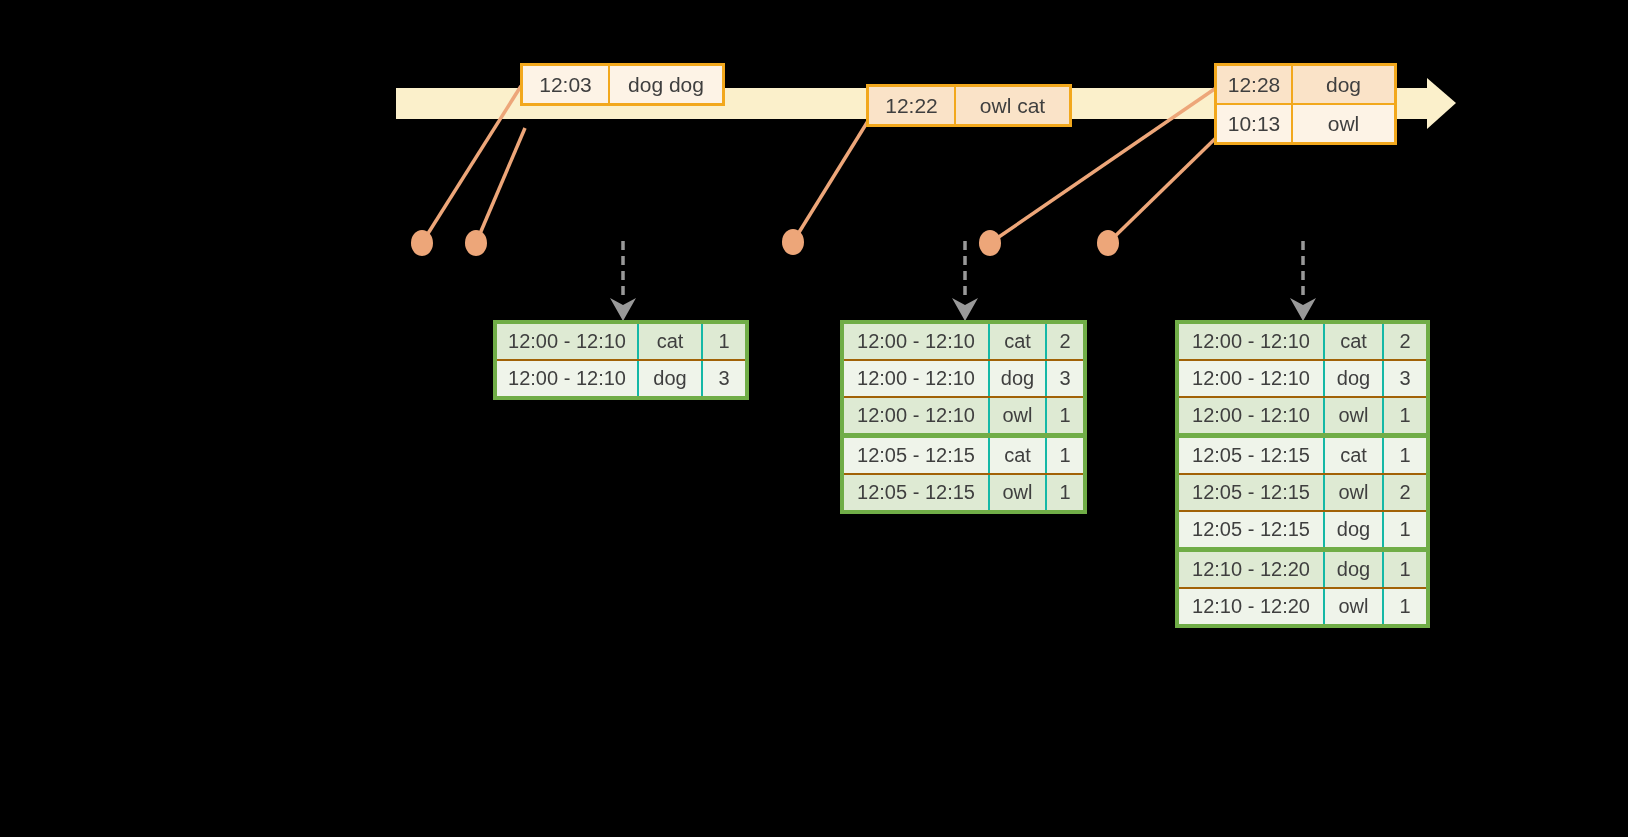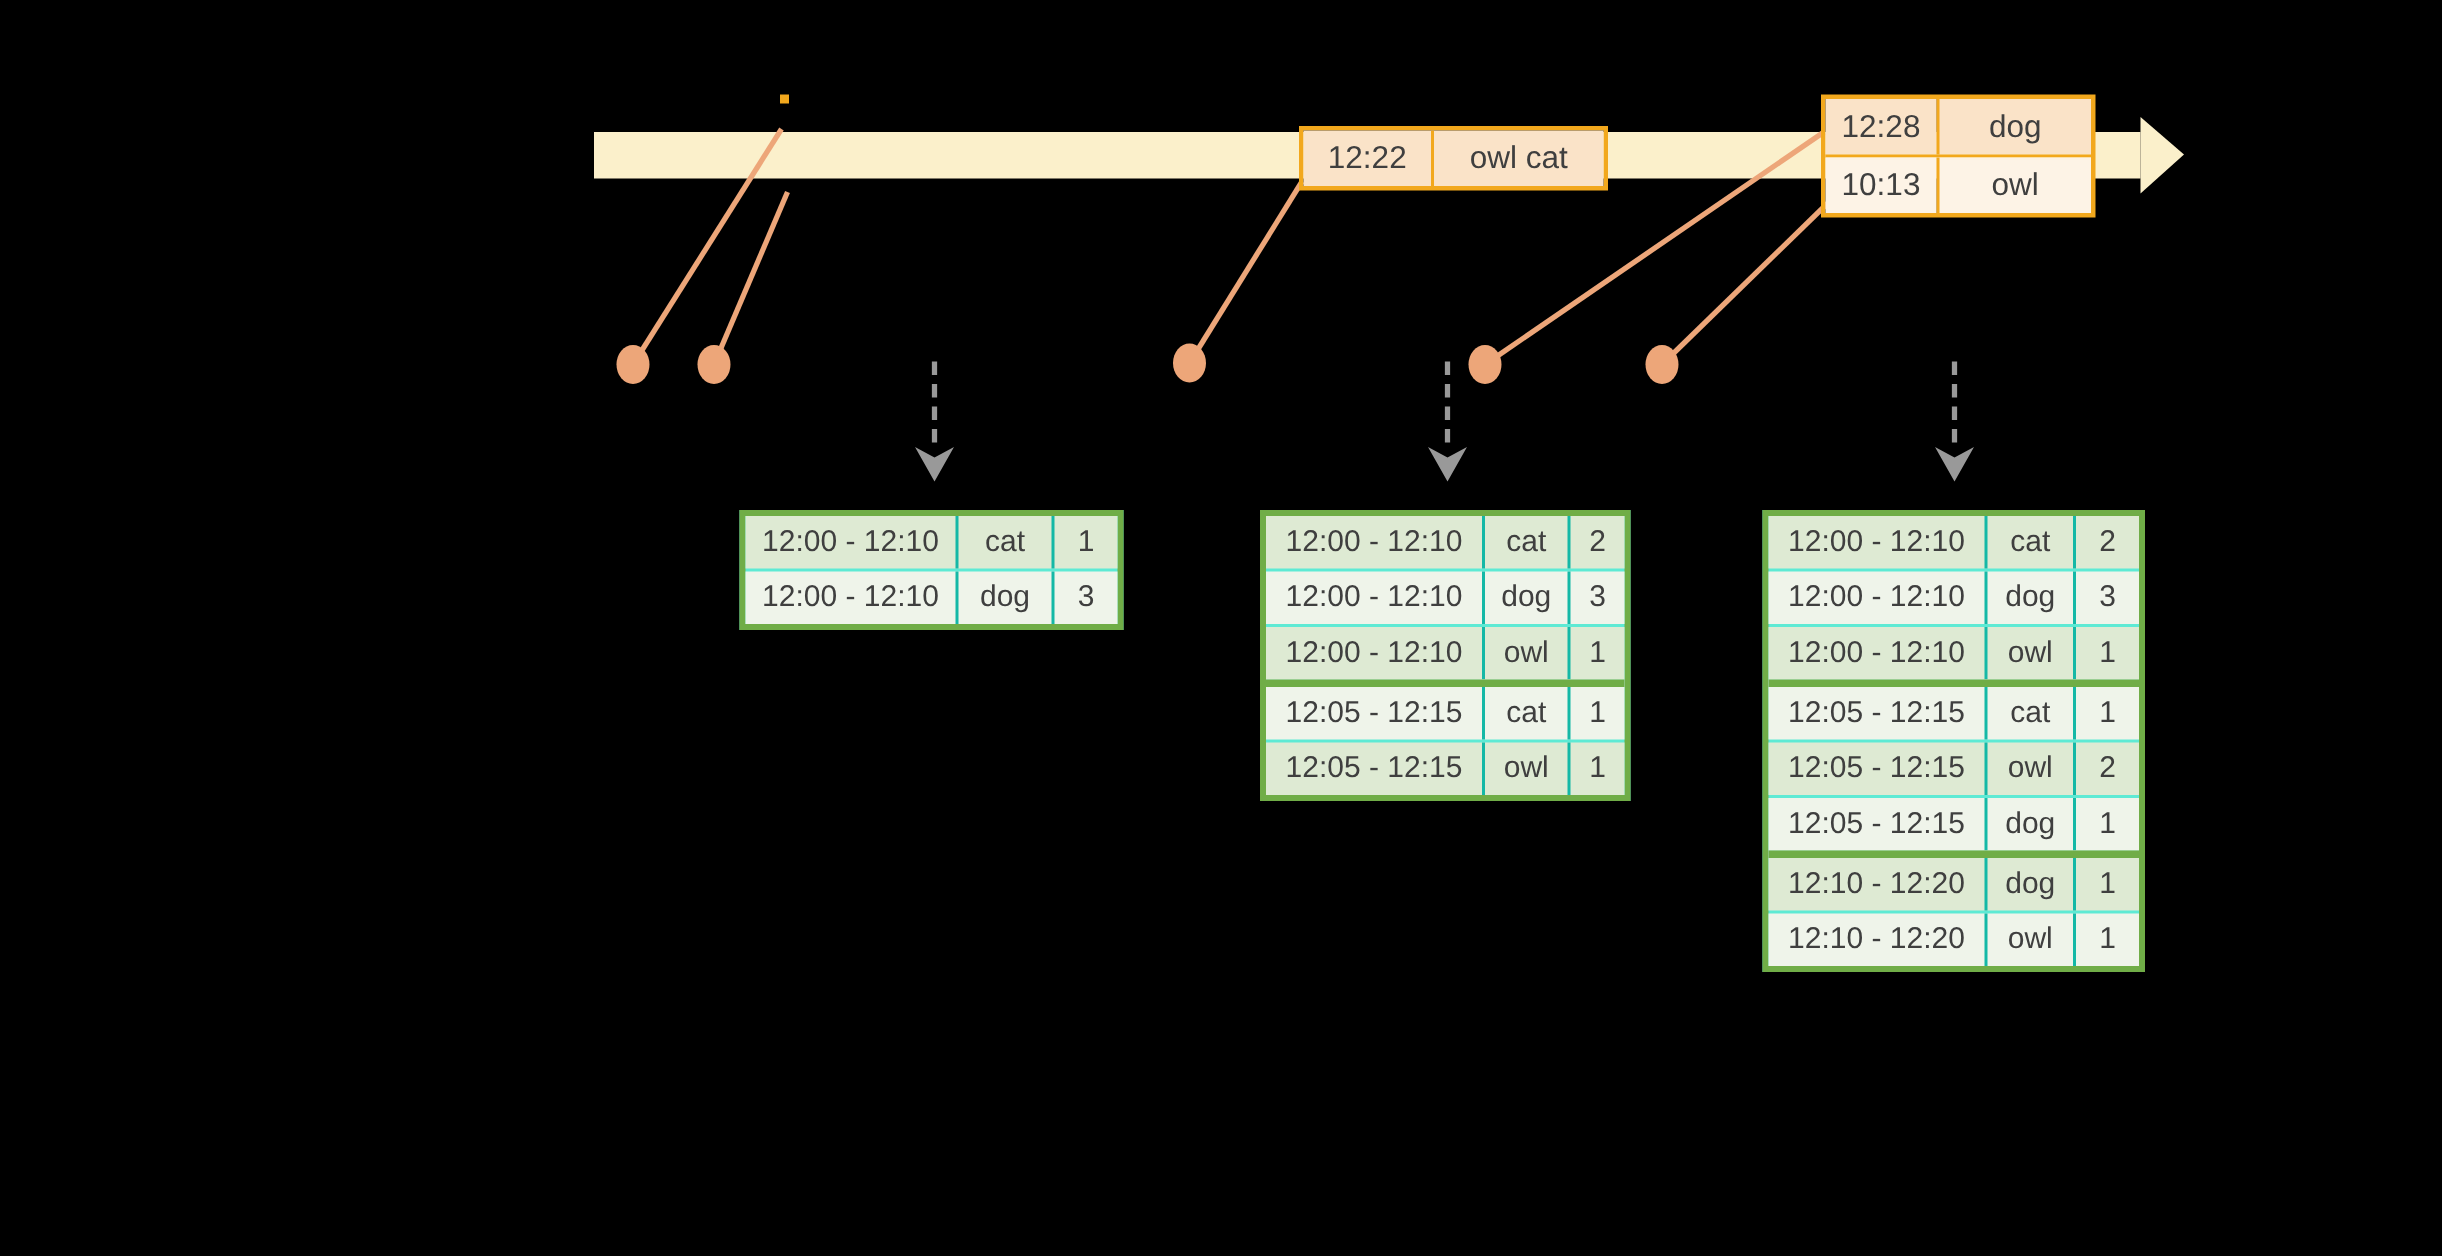--- a/index.html
+++ b/index.html
@@ -21,22 +21,22 @@
     height:37px;font-size:21px;background:#fdf3e6;
   }
   .event-table .row.tint .cell{background:#fae3c8;}
   .event-table .cell.words{border-left:2px solid #f2a81d;}
   .t-a .cell.time{width:85px}  .t-a .cell.words{width:112px}
   .t-b .cell.time{width:85px}  .t-b .cell.words{width:113px}
   .t-c .cell.time{width:74px}  .t-c .cell.words{width:101px}
 
   
   .result-table{
-    position:absolute;border:4px solid #70ad47;background:#5eead4;
-    display:flex;flex-direction:column;box-sizing:border-box;margin-top:20px;
+    position:absolute;border:4px solid #70ad47;background:#a16207;
+    display:flex;flex-direction:column;box-sizing:border-box;
   }
   .result-table .row{display:flex;background:#eff4ea;}
   .result-table .row + .row{margin-top:2px;}
   .result-table .row.group-start{margin-top:0;border-top:5px solid #70ad47;}
   .result-table .row.tint{background:#deead3;}
   .result-table .cell{
     display:flex;align-items:center;justify-content:center;
     height:35px;font-size:20px;
   }
   .result-table .cell + .cell{border-left:2px solid #14b8a6;}
@@ -84,20 +84,24 @@
     <g fill="#999999">
       <path d="M610,298 L623,321 L636,298 L623,305 Z"></path>
       <path d="M952,298 L965,321 L978,298 L965,305 Z"></path>
       <path d="M1290,298 L1303,321 L1316,298 L1303,305 Z"></path>
     </g>
   </svg>
 
   <div id="event-a" class="event-table t-a">
 
 
+      <div class="row">
+        <div class="cell time">12:03</div>
+        <div class="cell words">dog dog</div>
+      </div>
     </div>
 
   <div id="event-b" class="event-table t-b">
 
       <div class="row tint">
         <div class="cell time">12:22</div>
         <div class="cell words">owl cat</div>
       </div>
     </div>
 

